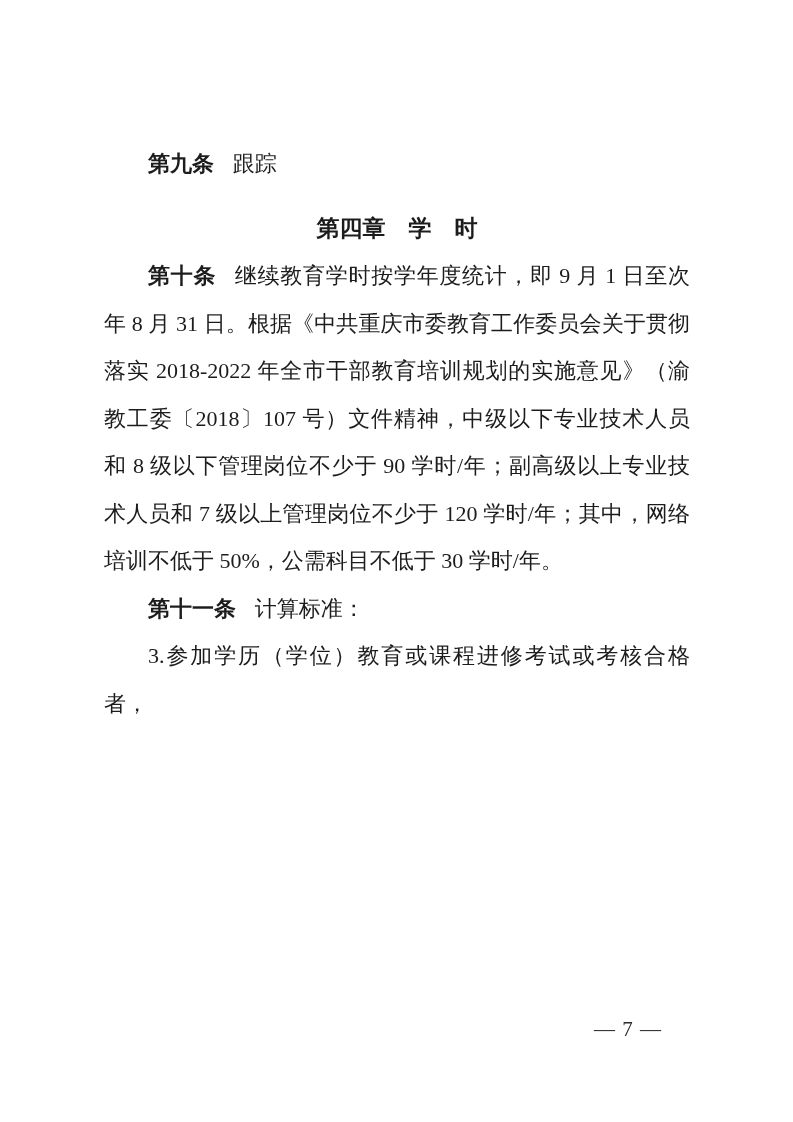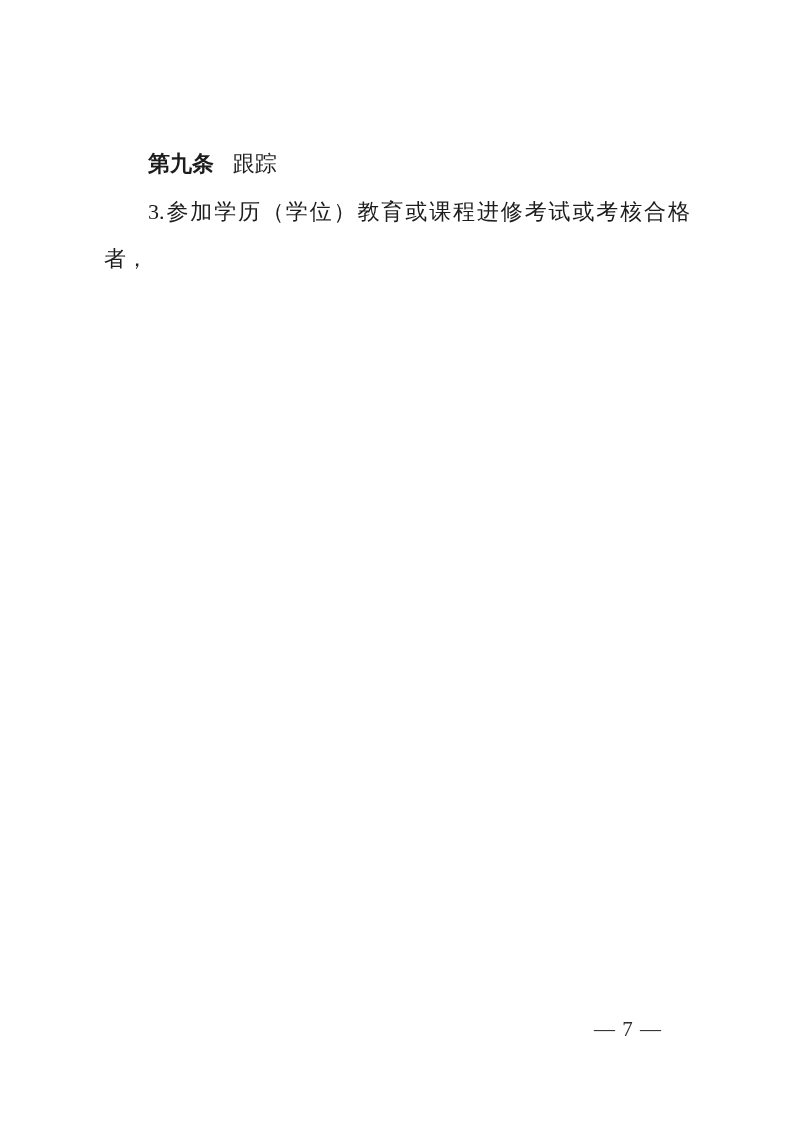--- a/index.html
+++ b/index.html
@@ -57,22 +57,25 @@
 <body>
 
 <div class="page">
   <div class="content">
 
     <p class="para"><span class="lead">第九条</span><span>跟踪</span></p>
 
 
 
 
+    <p class="chapter-title">第四章　学　时</p>
 
+    <p class="para"><span class="lead">第十条</span><span>继续教育学时按学年度统计，即 9 月 1 日至次年 8 月 31 日。根据《中共重庆市委教育工作委员会关于贯彻落实 2018-2022 年全市干部教育培训规划的实施意见》（渝教工委〔2018〕107 号）文件精神，中级以下专业技术人员和 8 级以下管理岗位不少于 90 学时/年；副高级以上专业技术人员和 7 级以上管理岗位不少于 120 学时/年；其中，网络培训不低于 50%，公需科目不低于 30 学时/年。</span></p>
 
+    <p class="para"><span class="lead">第十一条</span><span>计算标准：</span></p>
 
 
 
     <p class="para">3.参加学历（学位）教育或课程进修考试或考核合格者，</p>
 
   </div>
 
   <div class="page-footer">— 7 —</div>
 </div>
 

